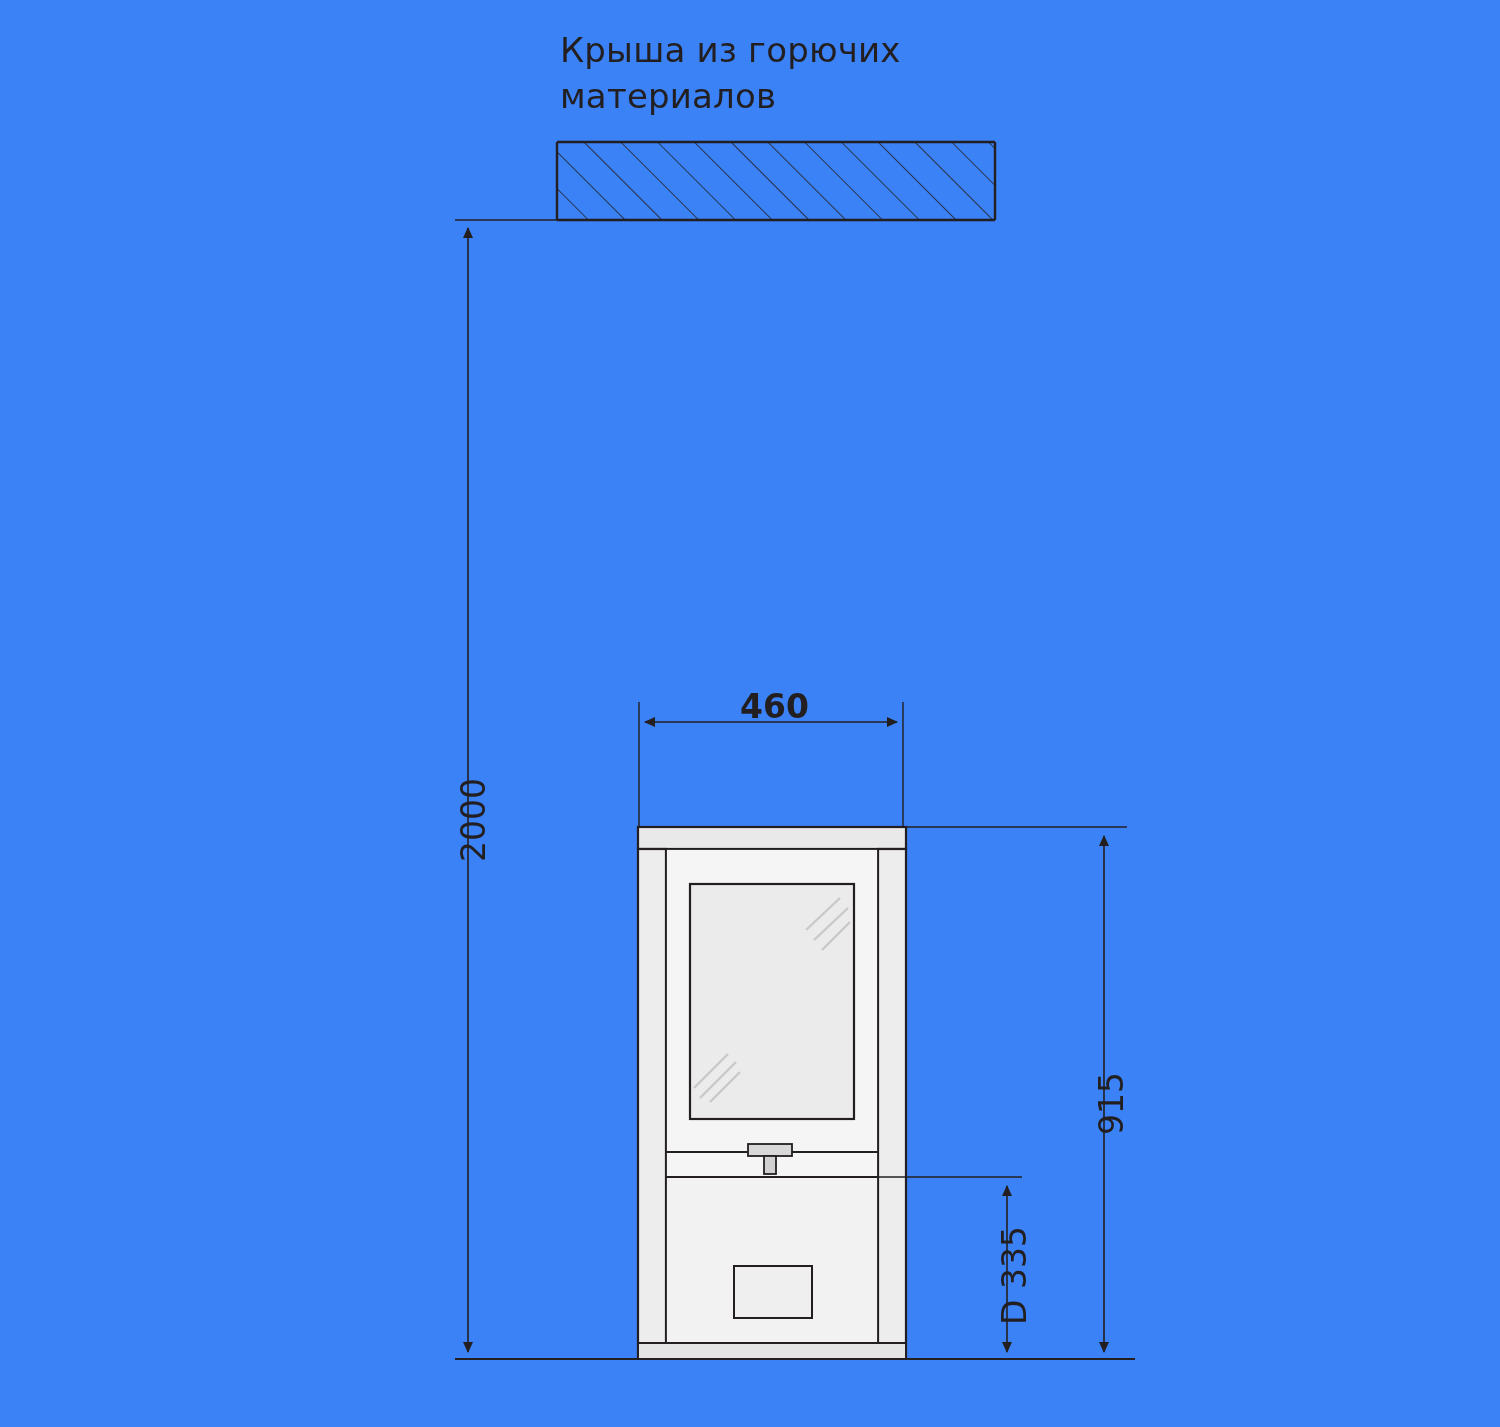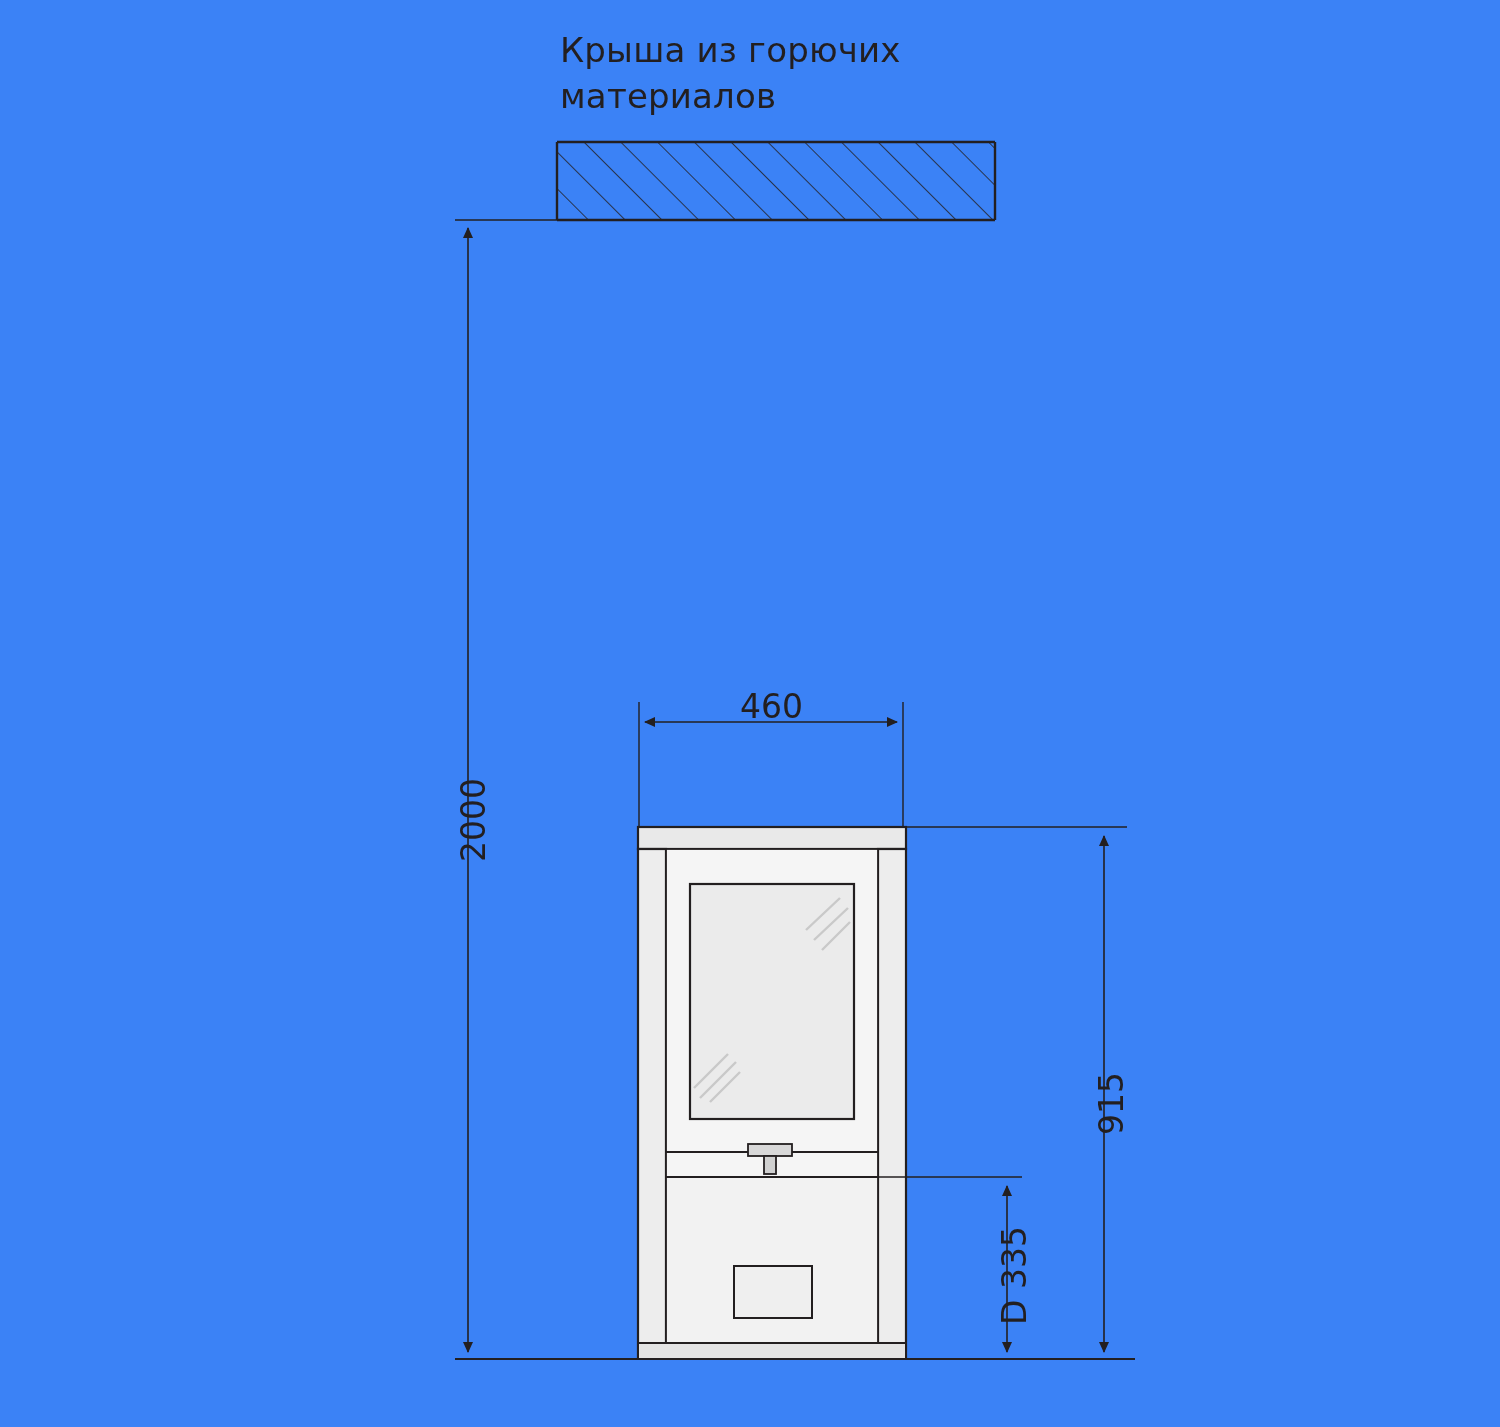--- a/index.html
+++ b/index.html
@@ -136,19 +136,19 @@
     </g>
 
     <g>
       <line x1="878" y1="1177" x2="1022" y2="1177" stroke="#231f20" stroke-width="1.4"></line>
       <line x1="1007" y1="1186" x2="1007" y2="1352" stroke="#231f20" stroke-width="1.6" marker-start="url(#arrB)" marker-end="url(#arrA)"></line>
     </g>
   </svg>
 
   <div class="label dim-text rot" style="left:452px; top:862px;">2000</div>
 
-  <div class="label dim-text" style="left:740px; top:685px;">460</div>
+  <div class="label dim-text" style="left:740px; top:685px;font-weight:bold;">460</div>
 
   <div class="label dim-text rot" style="left:1090px; top:1135px;">915</div>
 
   <div class="label dim-text rot" style="left:993px; top:1325px;">D 335</div>
 
 </div>
 
 </body></html>

